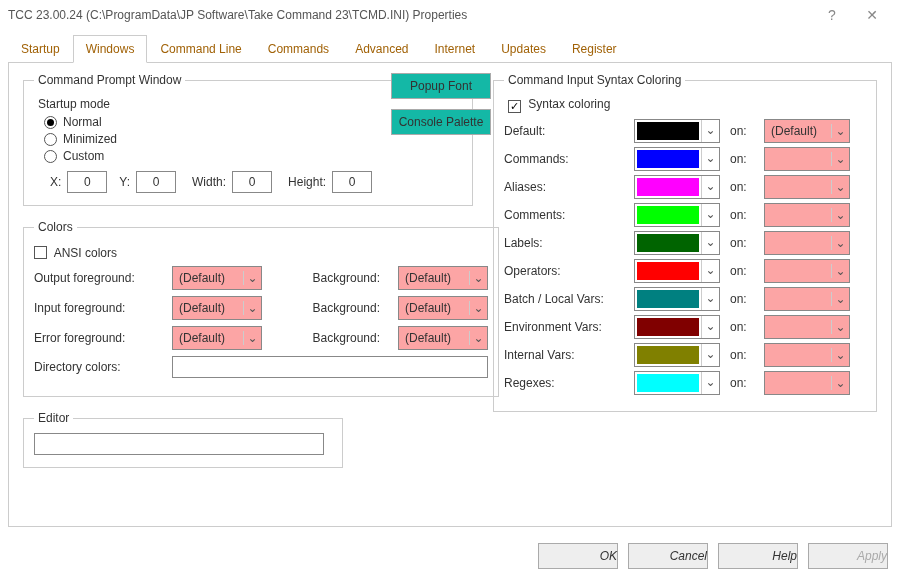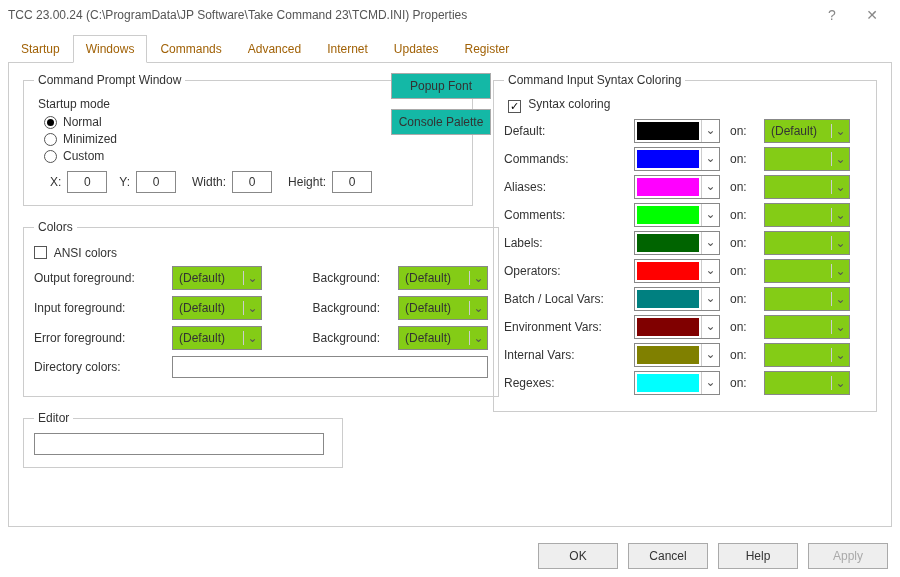--- a/index.html
+++ b/index.html
@@ -20,51 +20,52 @@
   legend { padding: 0 4px; color: #333; }
   .radio-row { display: flex; align-items: center; gap: 6px; margin: 3px 0 3px 10px; }
   .radio { width: 13px; height: 13px; border: 1px solid #555; border-radius: 50%; display: inline-flex; align-items: center; justify-content: center; }
   .radio.checked::after { content: ""; width: 7px; height: 7px; background: #000; border-radius: 50%; }
   .xyrow { display: flex; align-items: center; gap: 6px; margin: 8px 0 0 16px; }
   .xyrow .numbox { width: 40px; height: 22px; border: 1px solid #888; text-align: center; line-height: 20px; }
   .btn-side { position: absolute; width: 100px; height: 26px; border: 1px solid #aaa; background: #14b8a6; text-align: center; line-height: 24px; }
   .colors-row { display: flex; align-items: center; margin: 6px 0; gap: 18px; }
   .colors-row .lbl { width: 120px; }
   .colors-row .lbl2 { width: 80px; text-align: right; margin-left: 20px; }
-  .combo { height: 24px; border: 1px solid #888; display: inline-flex; align-items: center; background: #84cc16; }
+  .combo { height: 24px; border: 1px solid #888; display: inline-flex; align-items: center; background: #fca5a5; }
   .combo .val { flex: 1; padding: 0 6px; }
   .combo .arrow { width: 18px; text-align: center; border-left: 1px solid #ccc; color: #555; }
   .combo.w90 { width: 90px; }
   .combo.w80 { width: 86px; }
   .chk { width: 13px; height: 13px; border: 1px solid #555; display: inline-flex; align-items: center; justify-content: center; margin-right: 4px; position: relative; top: 2px; }
   .chk.checked::after { content: "✓"; font-size: 11px; line-height: 11px; color: #000; }
   .syntax-row { display: flex; align-items: center; margin: 4px 0; gap: 10px; }
   .syntax-row .slbl { width: 120px; }
   .colorcombo { width: 86px; height: 24px; border: 1px solid #888; display: inline-flex; }
   .colorcombo .swatch { flex: 1; margin: 2px; }
   .colorcombo .arrow { width: 18px; text-align: center; border-left: 1px solid #ccc; color: #555; line-height: 20px; }
   .onlbl { width: 24px; }
   .textinput { height: 22px; border: 1px solid #888; background: #fff; }
   .footer { display: flex; justify-content: flex-end; gap: 10px; padding: 8px 12px; }
-  .btn { width: 80px; height: 26px; border: 1px solid #aaa; background: #eee; text-align: center; line-height: 24px; }
+  .btn { width: 80px; height: 26px; border: 1px solid #aaa; background: #eee; text-align: right; line-height: 24px; font-style: italic; }
   .btn.disabled { color: #aaa; }
 </style>
 </head>
 <body>
 
 <div class="window">
   <div class="titlebar">
     <span class="title">TCC  23.00.24  (C:\ProgramData\JP Software\Take Command 23\TCMD.INI)  Properties</span>
     <span class="ctl">?</span>
     <span class="ctl">✕</span>
   </div>
   <div class="body">
     <div class="tabs" id="tabs">
         <div class="tab">Startup</div>
         <div class="tab active">Windows</div>
+        <div class="tab">Command Line</div>
         <div class="tab">Commands</div>
         <div class="tab">Advanced</div>
         <div class="tab">Internet</div>
         <div class="tab">Updates</div>
         <div class="tab">Register</div>
       </div>
     <div class="tabpanel">
 
       <div class="btn-side" style="top:10px; right:400px;">Popup Font</div>
       <div class="btn-side" style="top:46px; right:400px;">Console Palette</div>

